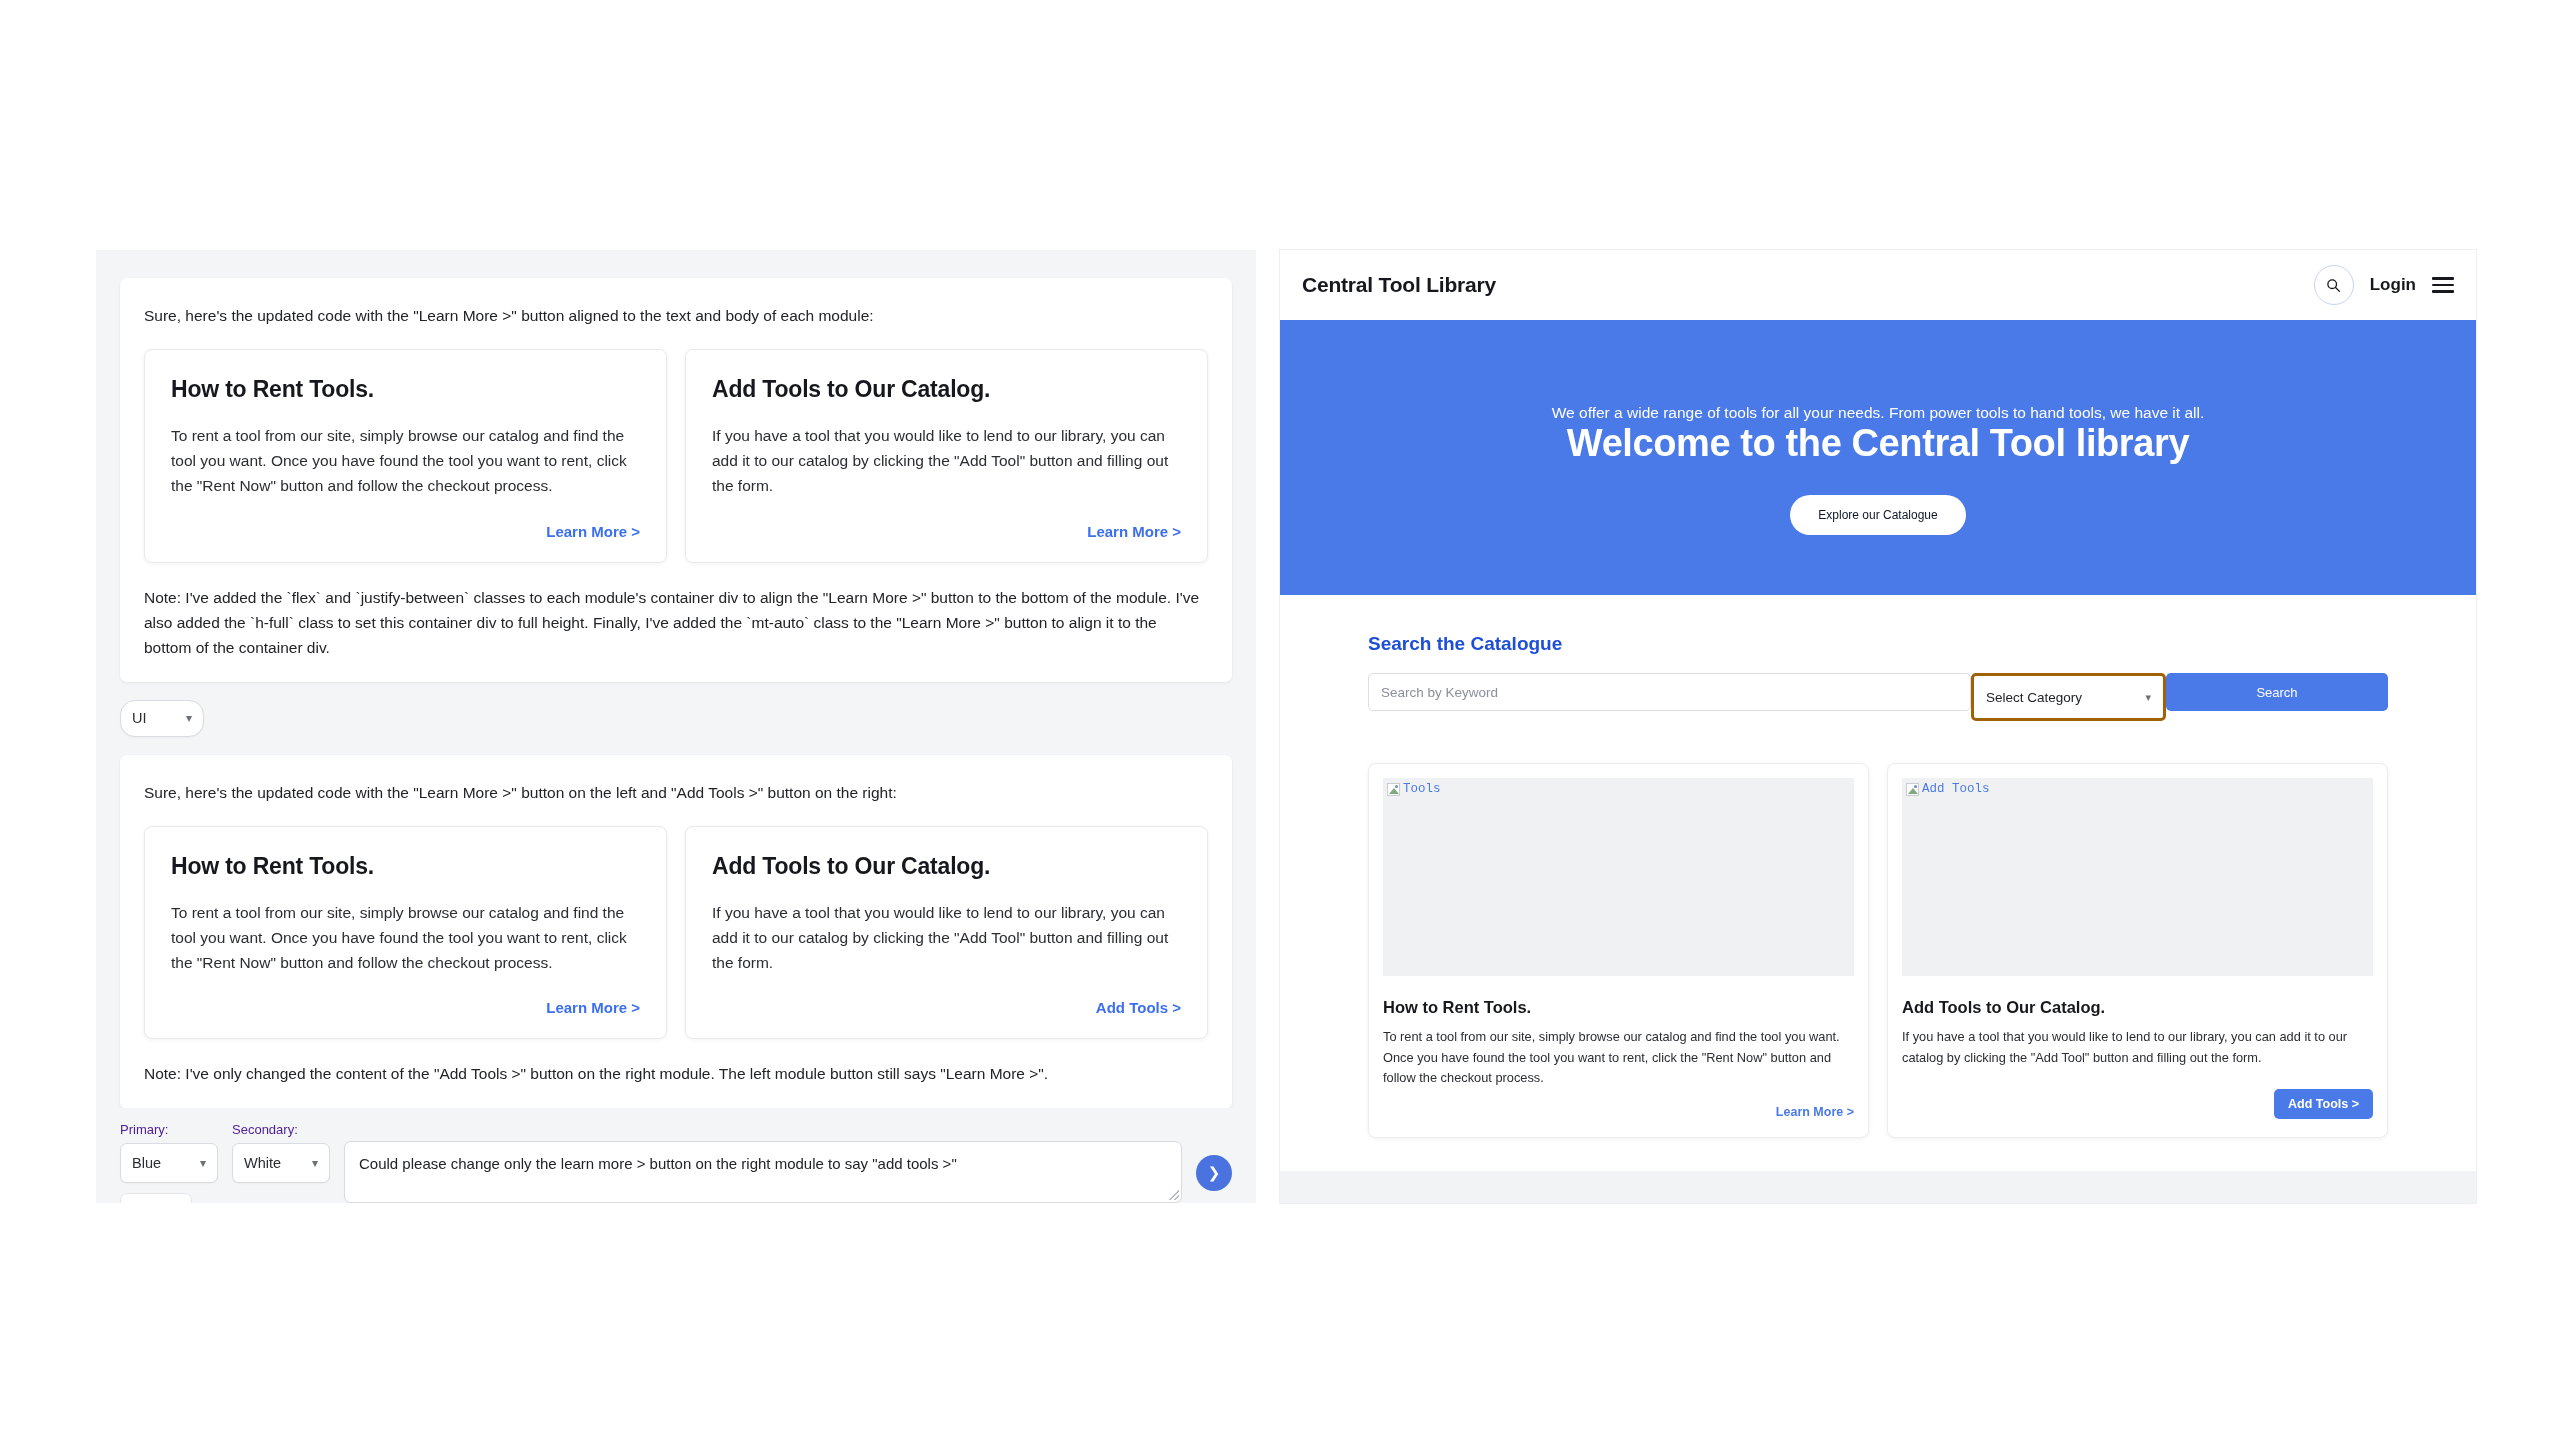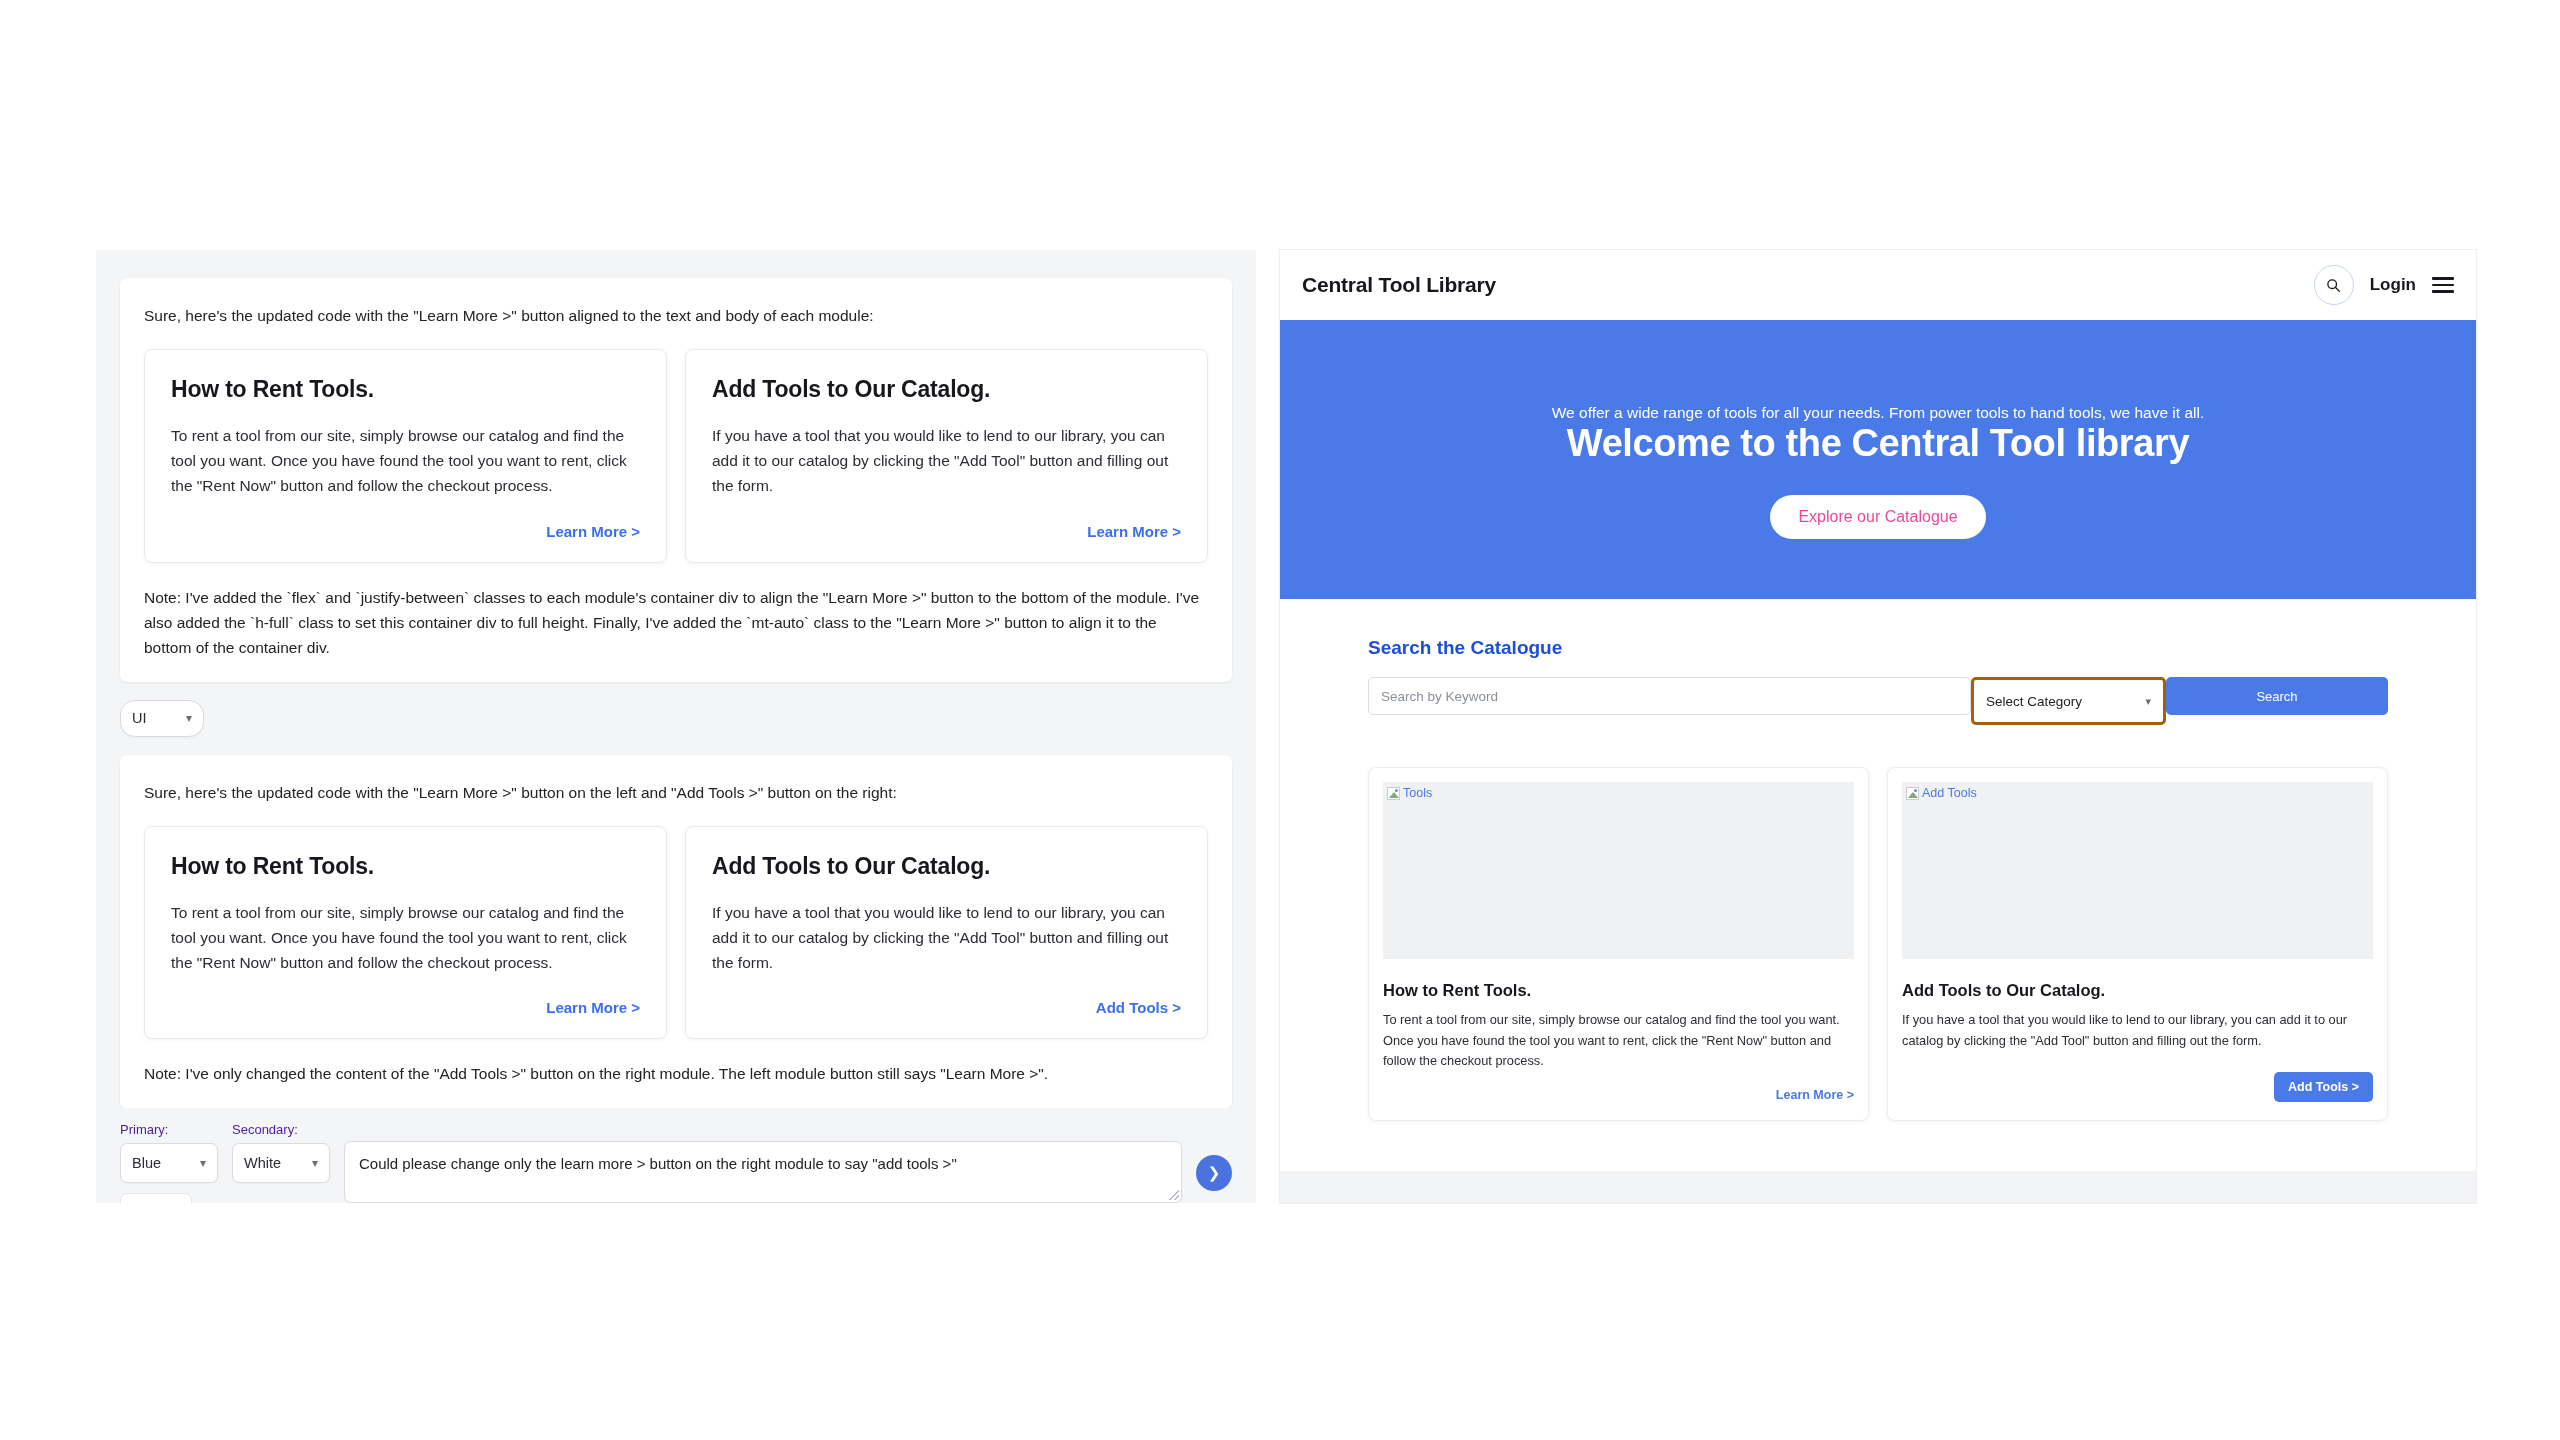--- a/index.html
+++ b/index.html
@@ -252,22 +252,22 @@
   }
   #hero-sub {
     color: #ffffff;
     font-size: 15.5px;
     margin-top: 26px;
   }
   #hero-cta {
     display: inline-block;
     margin-top: 30px;
     background: #ffffff;
-    color: #ec4899;
-    font-size: 16px;
+    color: #0f172a;
+    font-size: 12px;
     padding: 13px 28px;
     border-radius: 24px;
     cursor: pointer;
     border: none;
     font-family: "Liberation Sans", sans-serif;
   }
 
   #catalogue {
     padding: 38px 88px 0 88px;
   }
@@ -324,23 +324,24 @@
     flex: 1;
     background: #ffffff;
     border: 1px solid #ededf0;
     border-radius: 8px;
     box-shadow: 0 1px 5px rgba(0,0,0,.06);
     padding: 14px 14px 18px 14px;
     display: flex;
     flex-direction: column;
   }
   .card-img {
-    height: 177px;
+    height: 198px;
     background: #f0f1f3;
     position: relative;
+    font-family: Liberation Mono, monospace;
   }
   .broken-img {
     position: absolute;
     left: 4px; top: 4px;
     display: flex;
     align-items: center;
     gap: 3px;
     font-size: 12.5px;
     color: #4a7ae8;
   }

